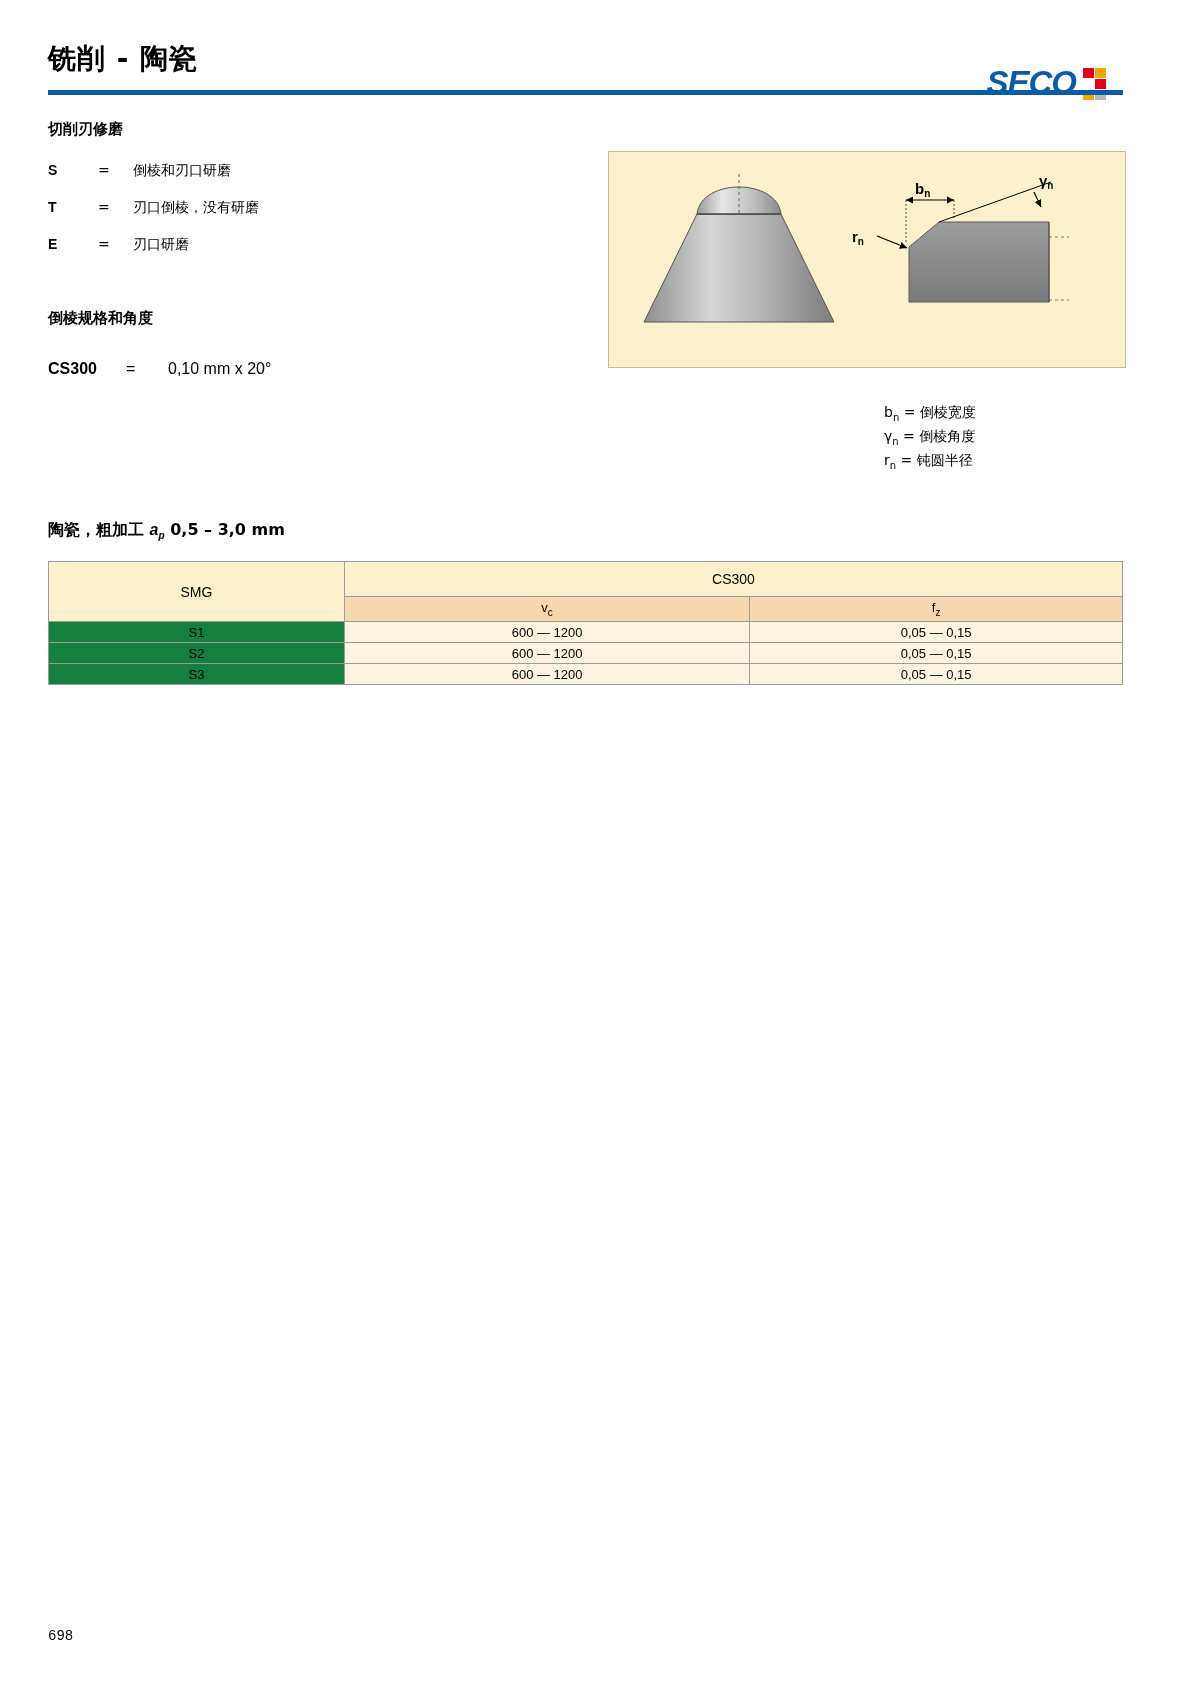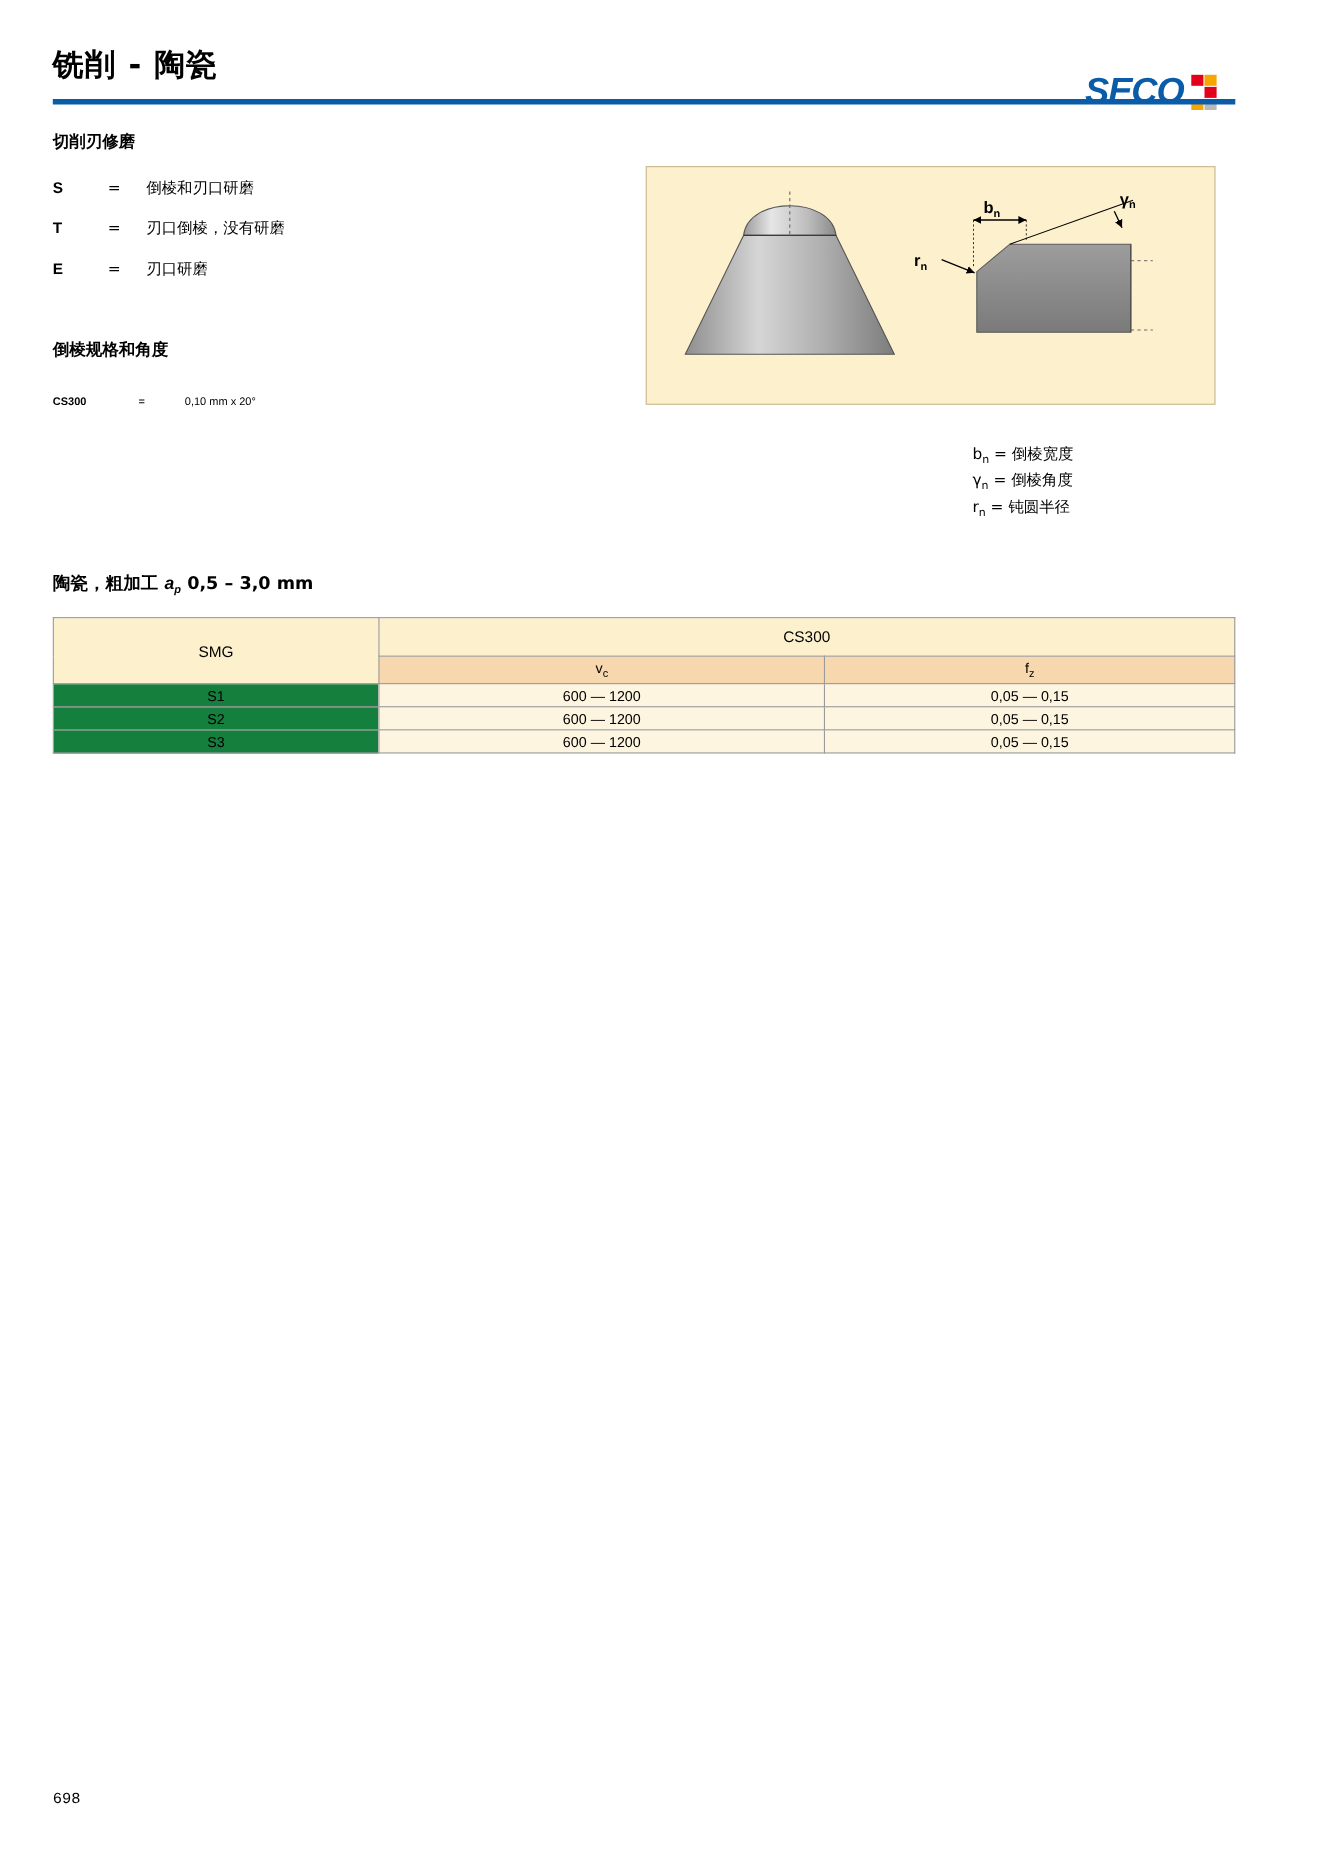--- a/index.html
+++ b/index.html
@@ -96,38 +96,38 @@
   .legend-eq {
     display: inline-block;
     width: 35px;
   }
   .legend-val {
     display: inline-block;
   }
 
   .cs-row {
     position: absolute;
-    font-size: 10px;
+    font-size: 16px;
     white-space: nowrap;
     font-family: "Liberation Sans", sans-serif;
   }
   .cs-key {
     display: inline-block;
     width: 78px;
     font-weight: bold;
   }
   .cs-eq {
     display: inline-block;
     width: 42px;
   }
 
   
   .figure {
     position: absolute;
-    left: 587px;
+    left: 608px;
     top: 151px;
     width: 518px;
     height: 217px;
     background: #fdf0cd;
     border: 1px solid #c9b98f;
     box-sizing: border-box;
   }
   .fig-caption {
     position: absolute;
     left: 884px;

